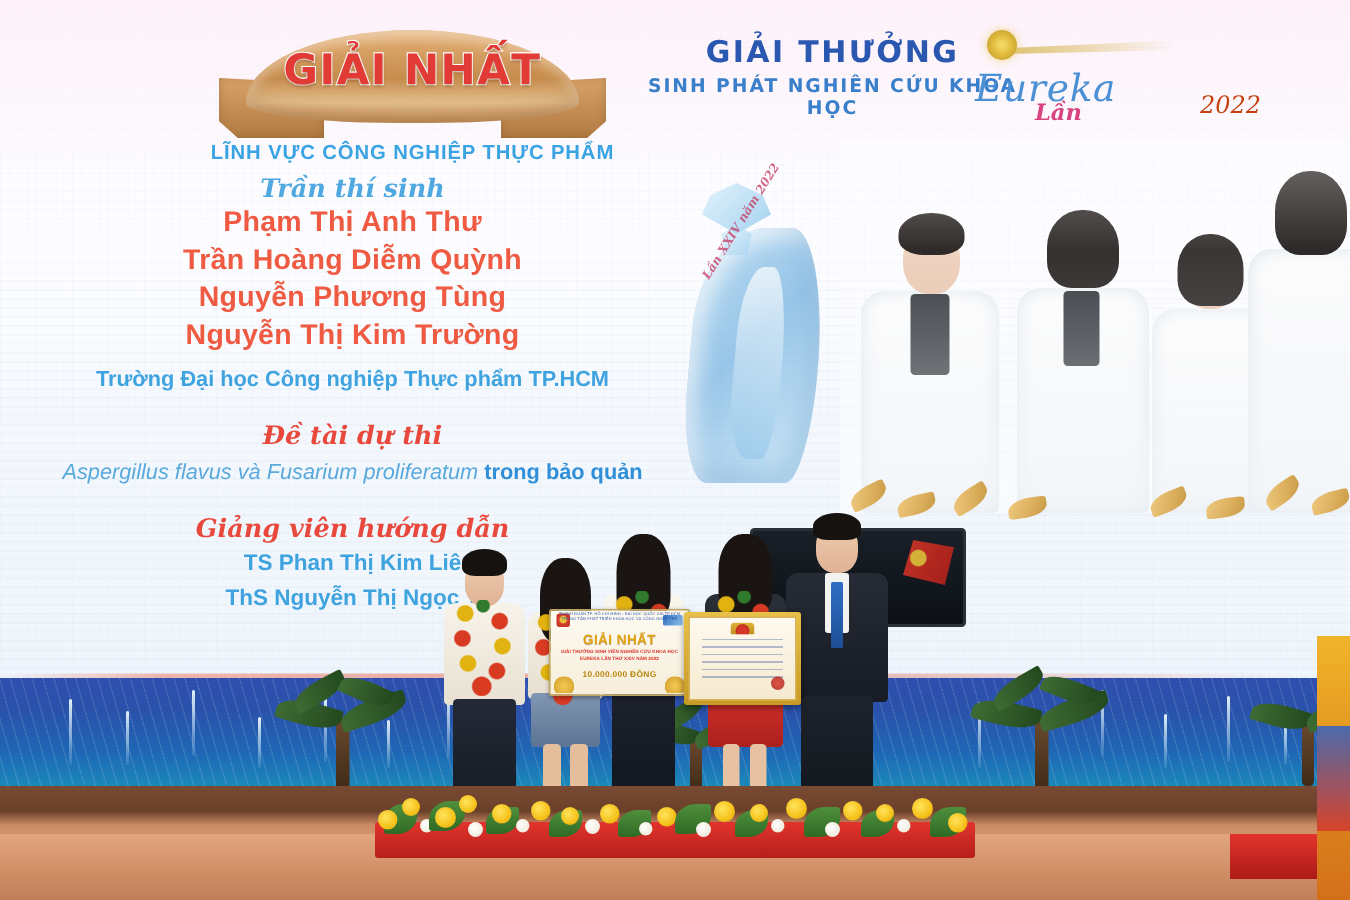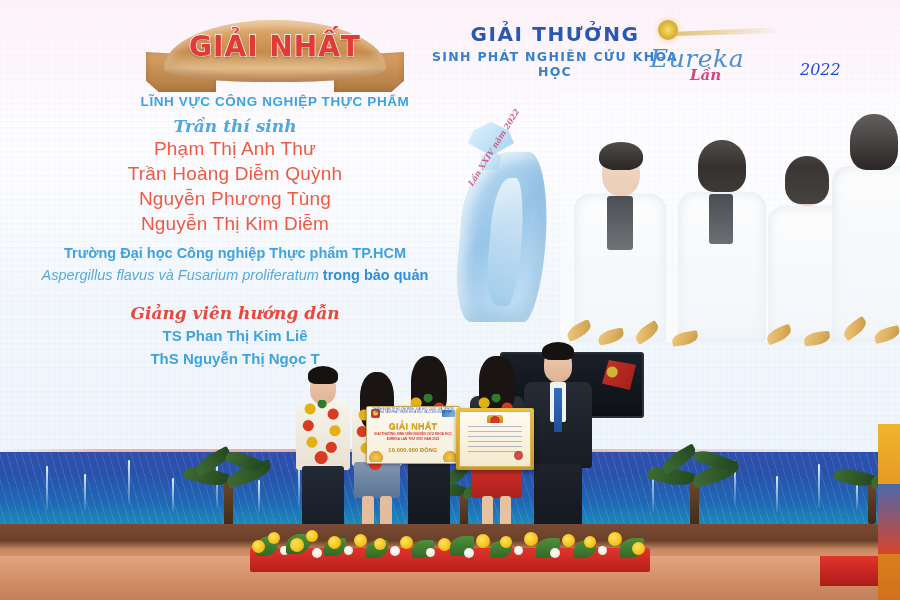--- a/index.html
+++ b/index.html
@@ -81,21 +81,21 @@
   }
 
   
   .col-left{position:absolute;left:0;top:116px;width:470px;text-align:center;}
   .script{
     font-family:"DejaVu Serif",serif;font-style:italic;font-weight:bold;
     color:#4fa8e0;font-size:17px;
   }
   .script.red{color:#e8493c;}
   .name{
-    color:#ef5a42;font-size:19px;font-weight:normal;line-height:1.32;
+    color:#ef5a42;font-size:19px;font-weight:bold;line-height:1.32;
     letter-spacing:.2px;
   }
   .school{
     color:#3fa3e0;font-size:14.5px;font-weight:bold;margin-top:9px;
   }
   .topic-label{margin-top:20px;}
   .topic{
     color:#2f8fd8;font-size:14.5px;font-weight:bold;line-height:1.5;
     margin-top:4px;
   }
@@ -129,21 +129,21 @@
   .eu-rom{
     position:absolute;left:74px;top:22px;
     font-size:34px;font-weight:bold;font-style:italic;letter-spacing:-1px;
     background:linear-gradient(90deg,#e0398f 0%,#9a46c0 38%,#3b6fd4 70%,#2ea8e0 100%);
     -webkit-background-clip:text;background-clip:text;color:transparent;
     font-family:"DejaVu Sans",sans-serif;
   }
   .eu-year{
     position:absolute;left:152px;top:40px;
     font-family:"DejaVu Serif",serif;font-style:italic;
-    font-size:16px;color:#1d4ed8;
+    font-size:16px;color:#c2410c;
   }
   .eu-star{
     position:absolute;left:10px;top:0px;width:20px;height:20px;
     background:radial-gradient(circle at 50% 50%,#f5e06a 0%,#e0b93c 48%,#b8932c 100%);
     border-radius:50%;box-shadow:0 0 6px rgba(240,210,110,.85);
   }
   .eu-swoosh{
     position:absolute;left:24px;top:7px;width:110px;height:14px;
     background:linear-gradient(90deg,rgba(215,185,90,.85),rgba(215,185,90,0));
     clip-path:polygon(0 36%,100% 0,100% 46%,0 64%);
@@ -443,23 +443,24 @@
     <div class="leaf" style="left:244px;top:240px;transform:rotate(-6deg);"></div>
     <div class="leaf" style="left:282px;top:230px;transform:rotate(-34deg);"></div>
     <div class="leaf" style="left:314px;top:236px;transform:rotate(-14deg);"></div>
   </div>
 
   <div class="col-left">
     <div class="script">Trần thí sinh</div>
     <div class="name">Phạm Thị Anh Thư</div>
     <div class="name">Trần Hoàng Diễm Quỳnh</div>
     <div class="name">Nguyễn Phương Tùng</div>
-    <div class="name">Nguyễn Thị Kim Diễm</div>
+    <div class="name">Nguyễn Thị Kim Trường</div>
     <div class="school">Trường Đại học Công nghiệp Thực phẩm TP.HCM</div>
 
+    <div class="script red topic-label">Đề tài dự thi</div>
     <div class="topic">
       <div>
         <span class="ital">Aspergillus flavus và Fusarium proliferatum</span><span> trong bảo quản</span>
       </div>
     </div>
 
     <div class="script red mentor-label">Giảng viên hướng dẫn</div>
     <div class="mentor">TS Phan Thị Kim Liê</div>
     <div class="mentor">ThS Nguyễn Thị Ngọc T</div>
   </div>

